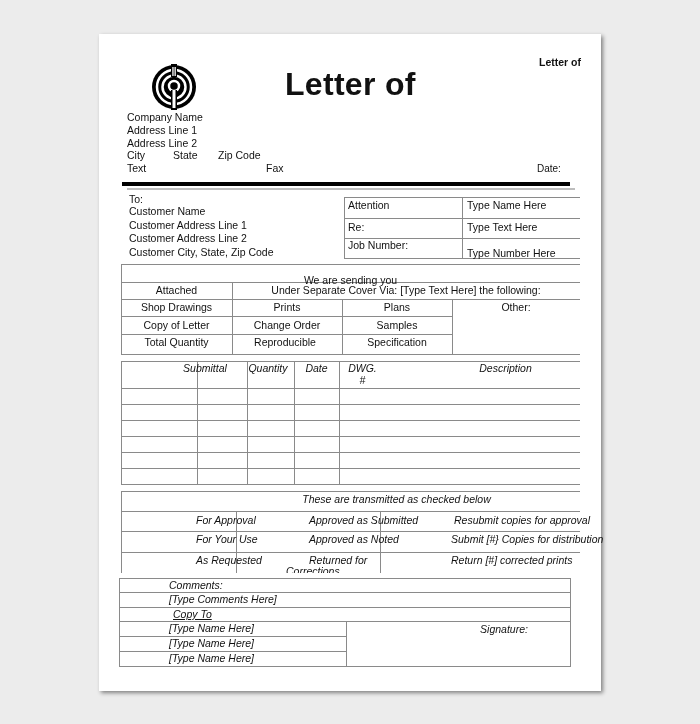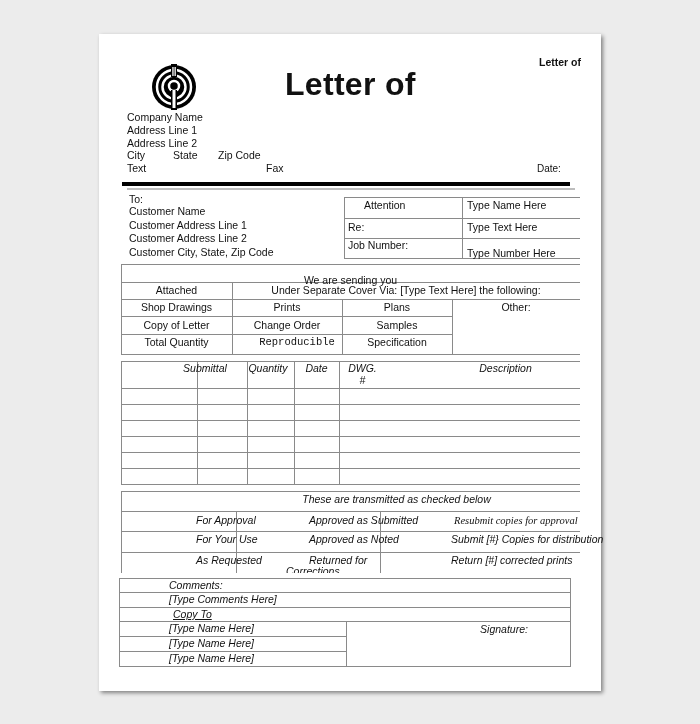--- a/index.html
+++ b/index.html
@@ -61,21 +61,21 @@
   <div class="abs t11" style="left:30px; top:198px;">Customer Address Line 2</div>
   <div class="abs t11" style="left:30px; top:212px;">Customer City, State, Zip Code</div>
 
   <div>
     <div class="hline" style="left:245px; top:163px; width:236px;"></div>
     <div class="hline" style="left:245px; top:184px; width:236px;"></div>
     <div class="hline" style="left:245px; top:204px; width:236px;"></div>
     <div class="hline" style="left:245px; top:224px; width:236px;"></div>
     <div class="vline" style="left:245px; top:163px; height:61px;"></div>
     <div class="vline" style="left:363px; top:163px; height:61px;"></div>
-    <div class="cell" style="left:249px; top:165px;margin-left:16px;">Attention</div>
+    <div class="cell" style="left:249px; top:165px;">Attention</div>
     <div class="cell" style="left:368px; top:165px;">Type Name Here</div>
     <div class="cell" style="left:249px; top:187px;">Re:</div>
     <div class="cell" style="left:368px; top:187px;">Type Text Here</div>
     <div class="cell" style="left:249px; top:205px;">Job Number:</div>
     <div class="cell" style="left:368px; top:213px;">Type Number Here</div>
   </div>
   <div class="hline" style="left:22px; top:230px; width:459px;"></div>
 
   <div>
     <div class="hline" style="left:22px; top:230px; width:459px;"></div>
@@ -96,21 +96,21 @@
     <div class="cell center" style="left:22px; top:267px; width:111px;">Shop Drawings</div>
     <div class="cell center" style="left:133px; top:267px; width:110px;">Prints</div>
     <div class="cell center" style="left:243px; top:267px; width:110px;">Plans</div>
     <div class="cell center" style="left:353px; top:267px; width:128px;">Other:</div>
 
     <div class="cell center" style="left:22px; top:285px; width:111px;">Copy of Letter</div>
     <div class="cell center" style="left:133px; top:285px; width:110px;">Change Order</div>
     <div class="cell center" style="left:243px; top:285px; width:110px;">Samples</div>
 
     <div class="cell center" style="left:22px; top:302px; width:111px;">Total Quantity</div>
-    <div class="cell center" style="left:143px; top:302px; width:110px;font-family:Liberation Mono, monospace;">Reproducible</div>
+    <div class="cell center" style="left:131px; top:302px; width:110px;">Reproducible</div>
     <div class="cell center" style="left:243px; top:302px; width:110px;">Specification</div>
   </div>
 
   <div>
     <div class="hline" style="left:22px; top:327px; width:459px;"></div>
     <div class="hline" style="left:22px; top:354px; width:459px;"></div>
     <div class="hline" style="left:22px; top:370px; width:459px;"></div>
     <div class="hline" style="left:22px; top:386px; width:459px;"></div>
     <div class="hline" style="left:22px; top:402px; width:459px;"></div>
     <div class="hline" style="left:22px; top:418px; width:459px;"></div>
@@ -137,21 +137,21 @@
     <div class="hline" style="left:22px; top:518px; width:459px;"></div>
     <div class="hline" style="left:22px; top:544px; width:450px;"></div>
     <div class="vline" style="left:22px; top:457px; height:82px;"></div>
     <div class="vline" style="left:137px; top:477px; height:62px;"></div>
     <div class="vline" style="left:281px; top:477px; height:62px;"></div>
 
     <div class="cell center ital" style="left:22px; top:459px; width:459px;">These are transmitted as checked below</div>
 
     <div class="cell ital" style="left:51px; top:480px;">For Approval</div>
     <div class="cell ital" style="left:164px; top:480px;">Approved as Submitted</div>
-    <div class="cell ital" style="left:309px; top:480px;font-family:Liberation Serif, serif;">Resubmit copies for approval</div>
+    <div class="cell ital" style="left:309px; top:480px;">Resubmit copies for approval</div>
 
     <div class="cell ital" style="left:51px; top:499px;">For Your Use</div>
     <div class="cell ital" style="left:164px; top:499px;">Approved as Noted</div>
     <div class="cell ital" style="left:306px; top:499px;">Submit [#} Copies for distribution</div>
 
     <div class="cell ital" style="left:51px; top:520px;">As Requested</div>
     <div class="cell ital" style="left:164px; top:520px;">Returned for</div>
     <div class="cell ital" style="left:141px; top:531px; height:8px; overflow:hidden;">Corrections</div>
     <div class="cell ital" style="left:306px; top:520px;">Return [#] corrected prints</div>
   </div>

